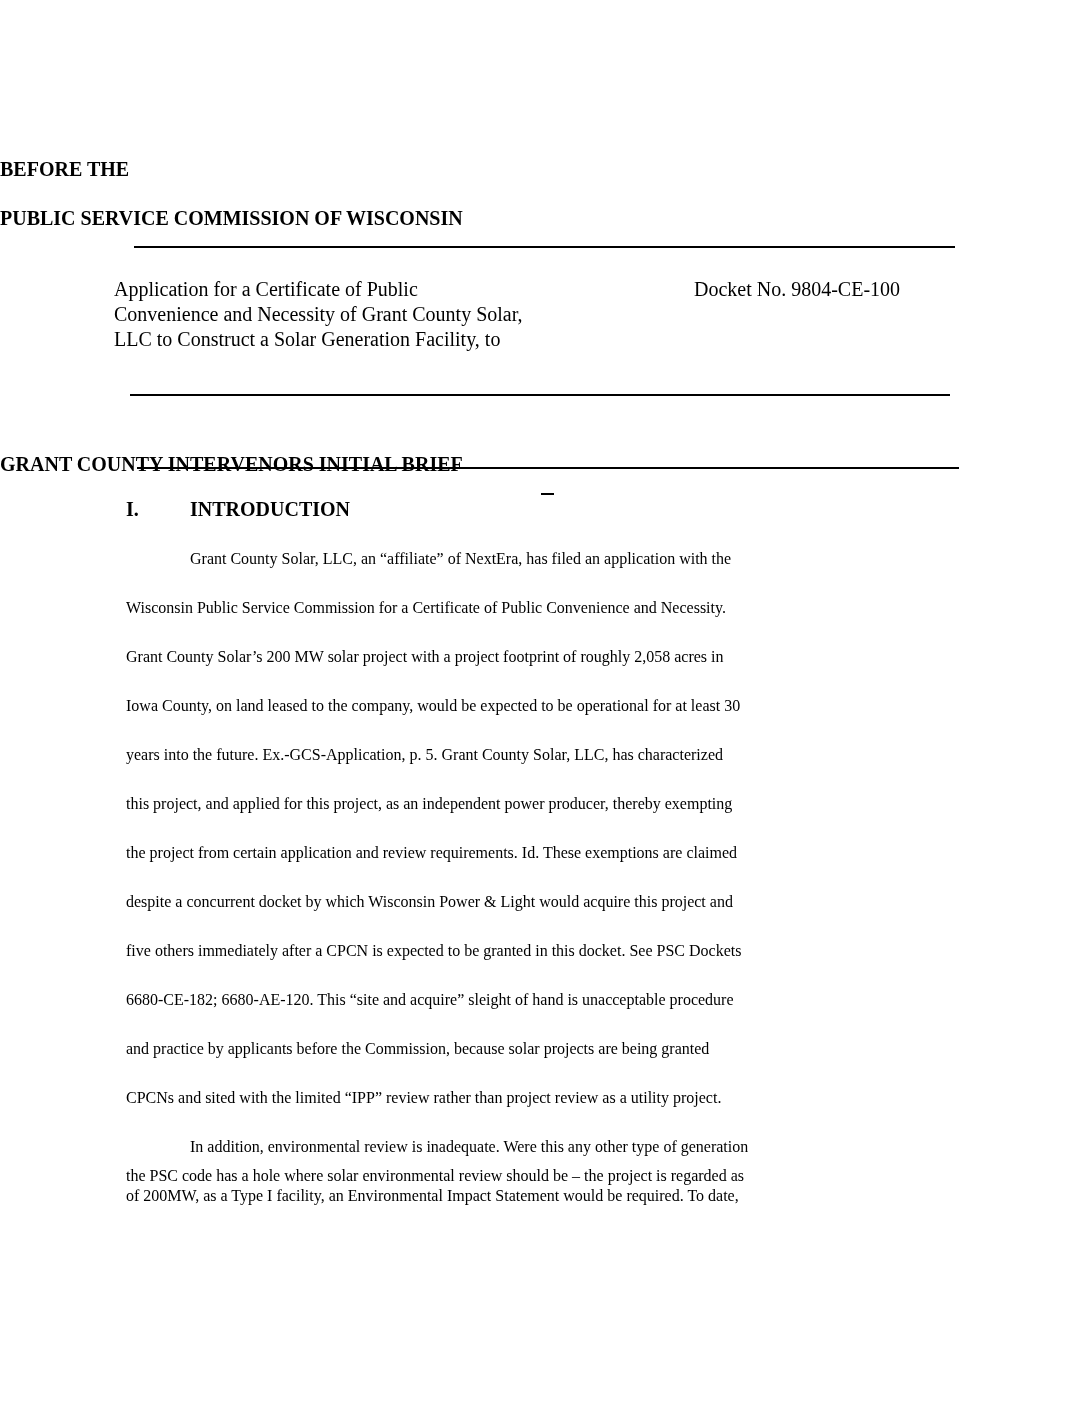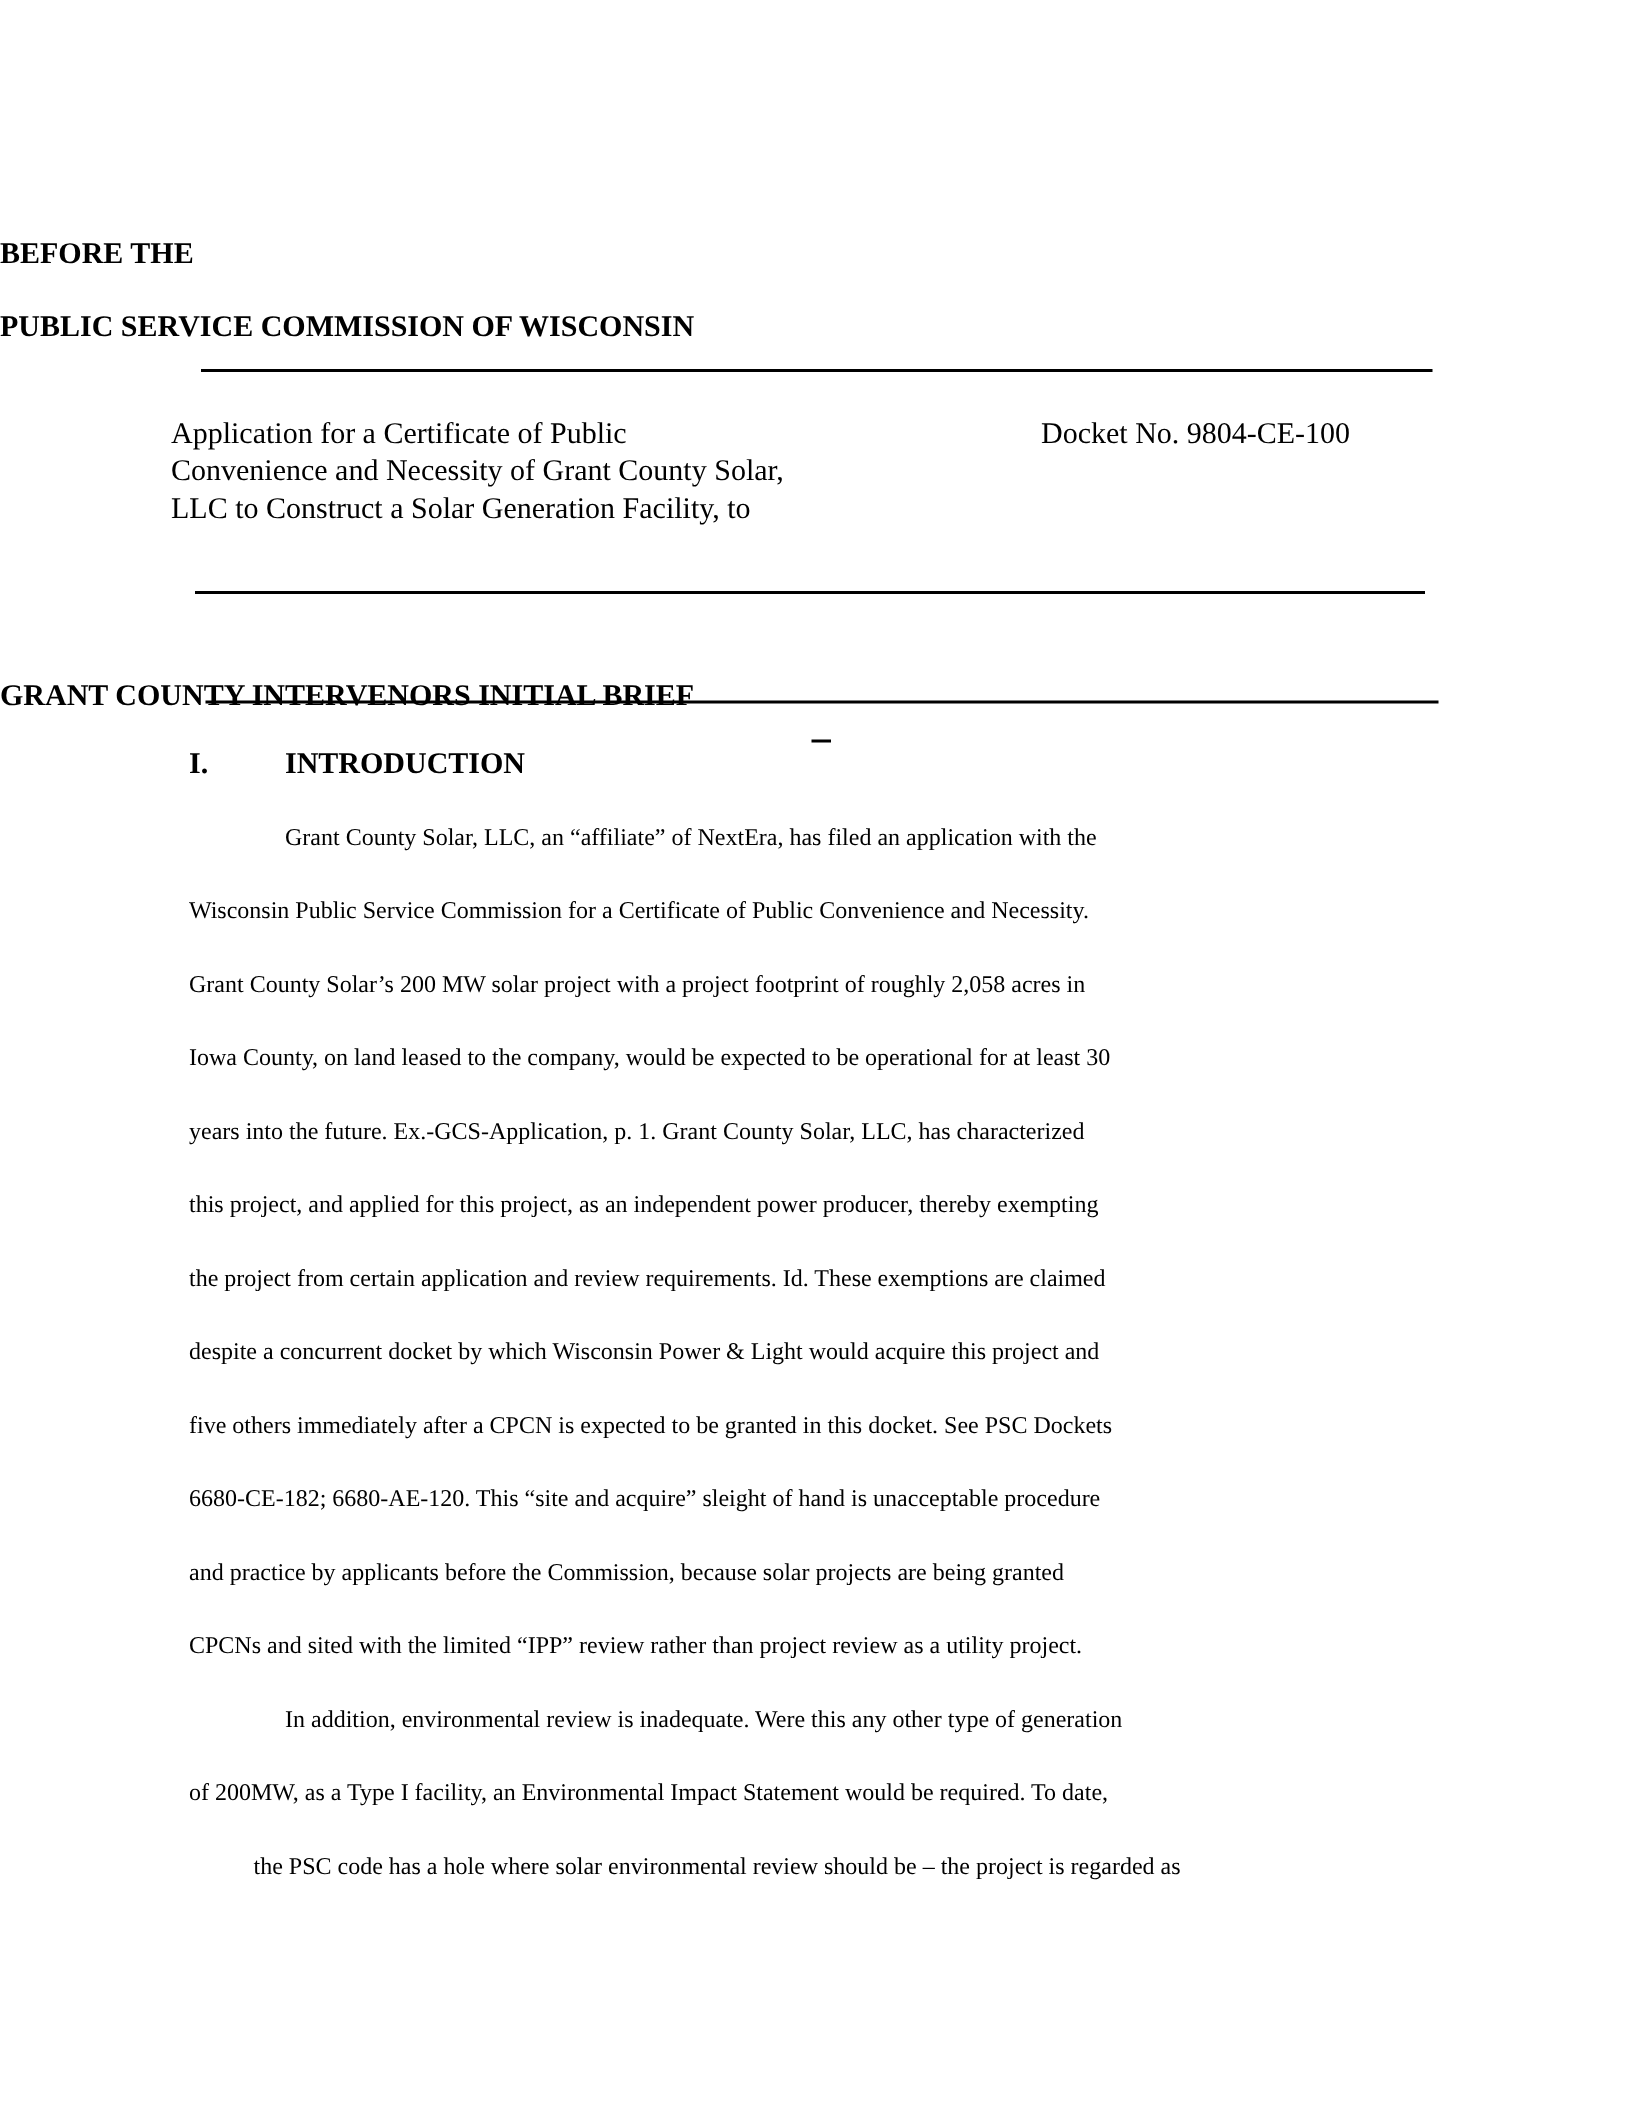--- a/index.html
+++ b/index.html
@@ -104,29 +104,29 @@
   <div class="section-heading">
     <span class="num">I.</span>
     <span class="title">INTRODUCTION</span>
   </div>
 
   <div>
     <div class="body-line indent" style="top:546px;">Grant County Solar, LLC, an “affiliate” of NextEra, has filed an application with the</div>
     <div class="body-line" style="top:595px;">Wisconsin Public Service Commission for a Certificate of Public Convenience and Necessity.</div>
     <div class="body-line" style="top:644px;">Grant County Solar’s 200 MW solar project with a project footprint of roughly 2,058 acres in</div>
     <div class="body-line" style="top:693px;">Iowa County, on land leased to the company, would be expected to be operational for at least 30</div>
-    <div class="body-line" style="top:742px;">years into the future.  Ex.-GCS-Application, p. 1.  Grant County Solar, LLC, has characterized</div>
+    <div class="body-line" style="top:742px;">years into the future.  Ex.-GCS-Application, p. 5.  Grant County Solar, LLC, has characterized</div>
     <div class="body-line" style="top:791px;">this project, and applied for this project, as an independent power producer, thereby exempting</div>
     <div class="body-line" style="top:840px;">the project from certain application and review requirements.  Id.  These exemptions are claimed</div>
     <div class="body-line" style="top:889px;">despite a concurrent docket by which Wisconsin Power &amp; Light would acquire this project and</div>
     <div class="body-line" style="top:938px;">five others immediately after a CPCN is expected to be granted in this docket. See PSC Dockets</div>
     <div class="body-line" style="top:987px;">6680-CE-182; 6680-AE-120.  This “site and acquire” sleight of hand is unacceptable procedure</div>
     <div class="body-line" style="top:1036px;">and practice by applicants before the Commission, because solar projects are being granted</div>
     <div class="body-line" style="top:1085px;">CPCNs and sited with the limited “IPP” review rather than project review as a utility project.</div>
   </div>
 
   <div>
     <div class="body-line indent" style="top:1134px;">In addition, environmental review is inadequate.  Were this any other type of generation</div>
     <div class="body-line" style="top:1183px;">of 200MW, as a Type I facility, an Environmental Impact Statement would be required.  To date,</div>
-    <div class="body-line" style="top:1232px;margin-left:43px;">the PSC code has a hole where solar environmental review should be – the project is regarded as</div>
+    <div class="body-line" style="top:1163px;">the PSC code has a hole where solar environmental review should be – the project is regarded as</div>
   </div>
 
 </div>
 
 </body></html>

